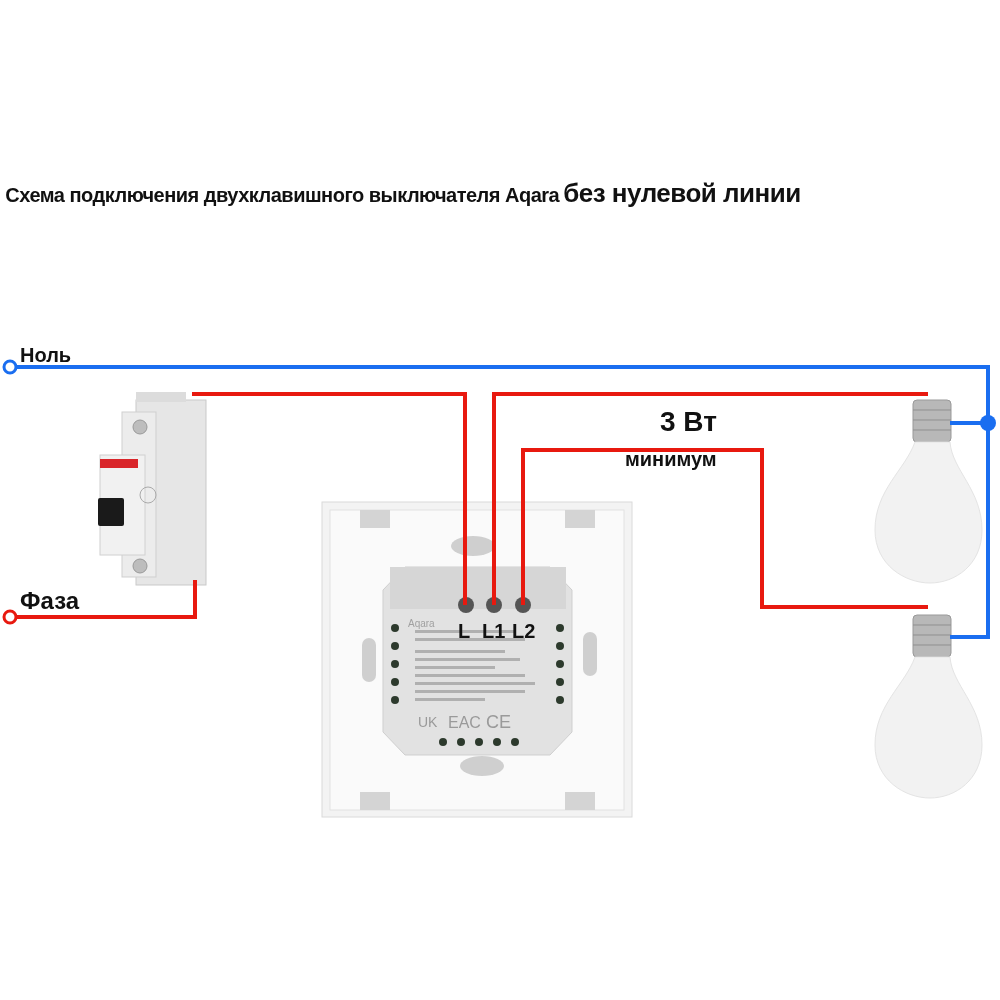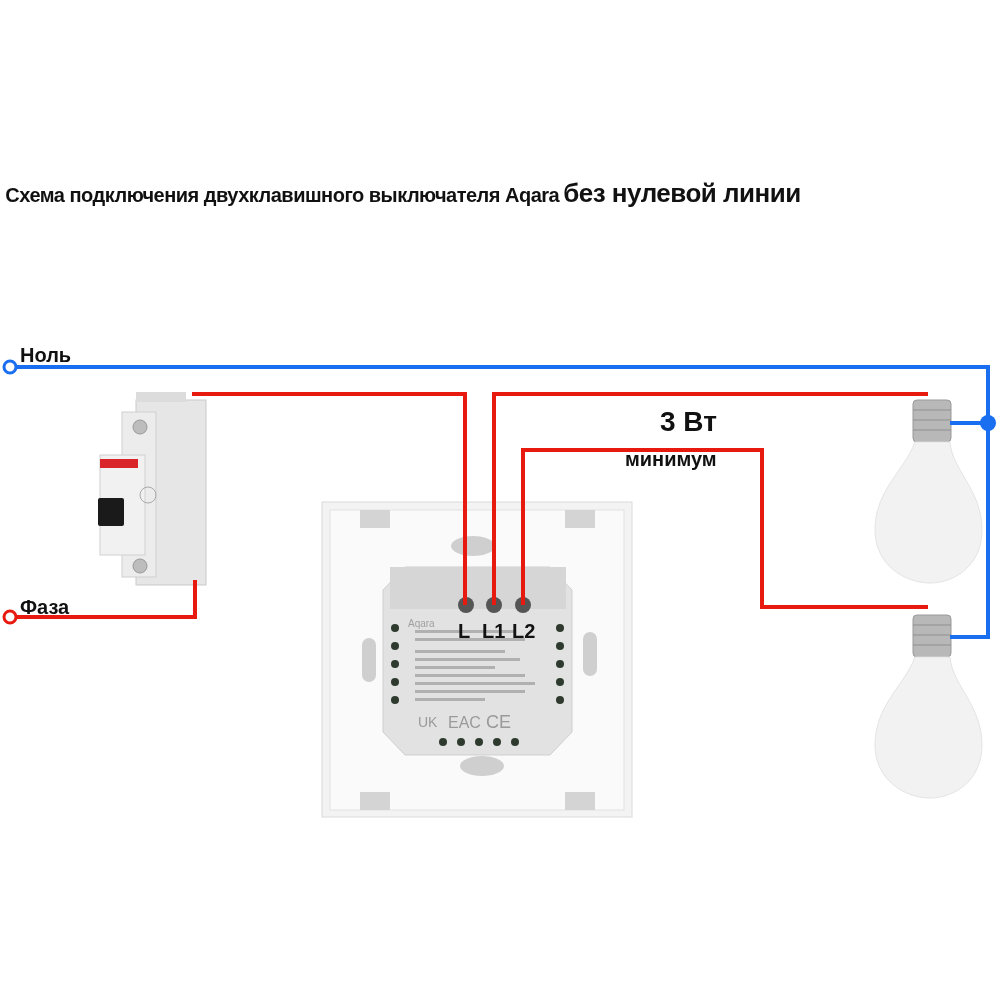--- a/index.html
+++ b/index.html
@@ -116,15 +116,15 @@
     <polyline points="523,605 523,450 762,450 762,607 928,607"></polyline>
   </g>
   <circle cx="10" cy="617" r="6" fill="#fff" stroke="#e8190f" stroke-width="3"></circle>
 
   <text class="term-label" x="458" y="638" font-size="20" fill="#111">L</text>
   <text class="term-label" x="482" y="638" font-size="20" fill="#111">L1</text>
   <text class="term-label" x="512" y="638" font-size="20" fill="#111">L2</text>
 </svg>
 
 <div class="label" style="left:20px; top:344px; font-size:20px;">Ноль</div>
-<div class="label" style="left:20px; top:587px; font-size:20px;margin-top:9px;">Фаза</div>
+<div class="label" style="left:20px; top:587px; font-size:24px;">Фаза</div>
 <div class="label" style="left:660px; top:406px; font-size:28px;">3 Вт</div>
 <div class="label" style="left:625px; top:448px; font-size:20px;">минимум</div>
 
 </body></html>

